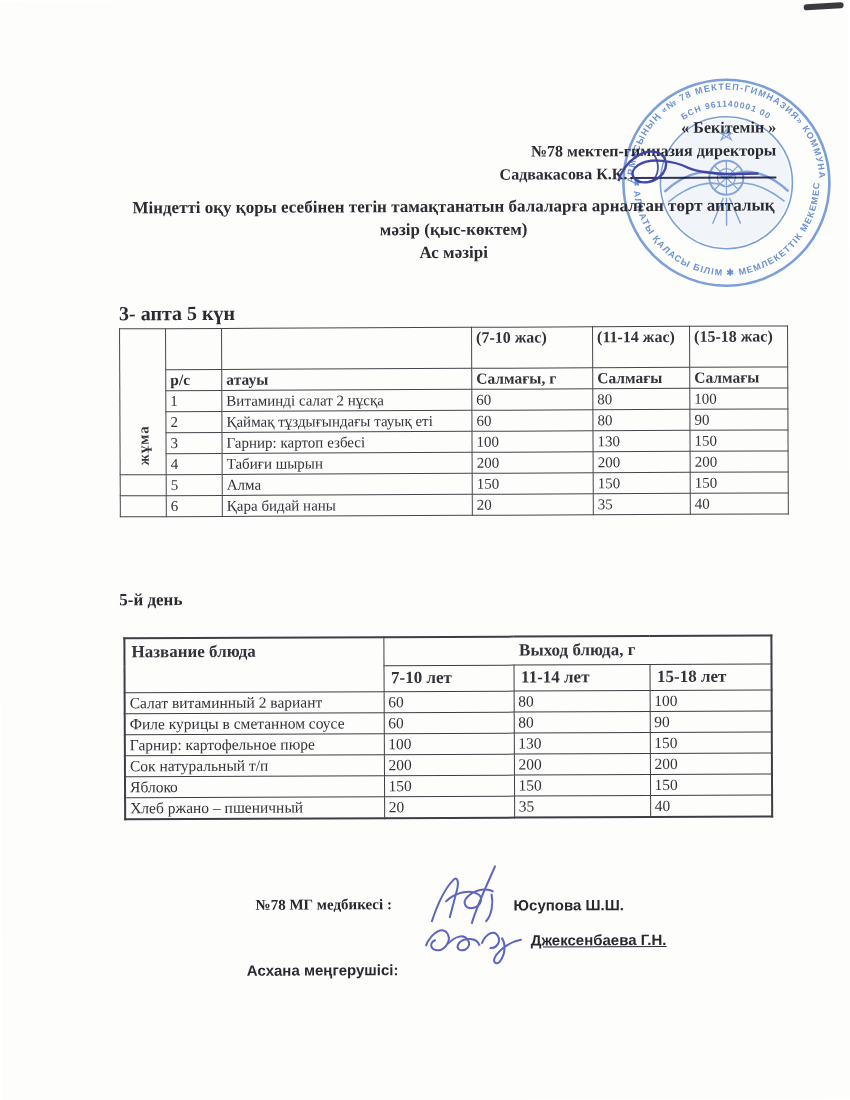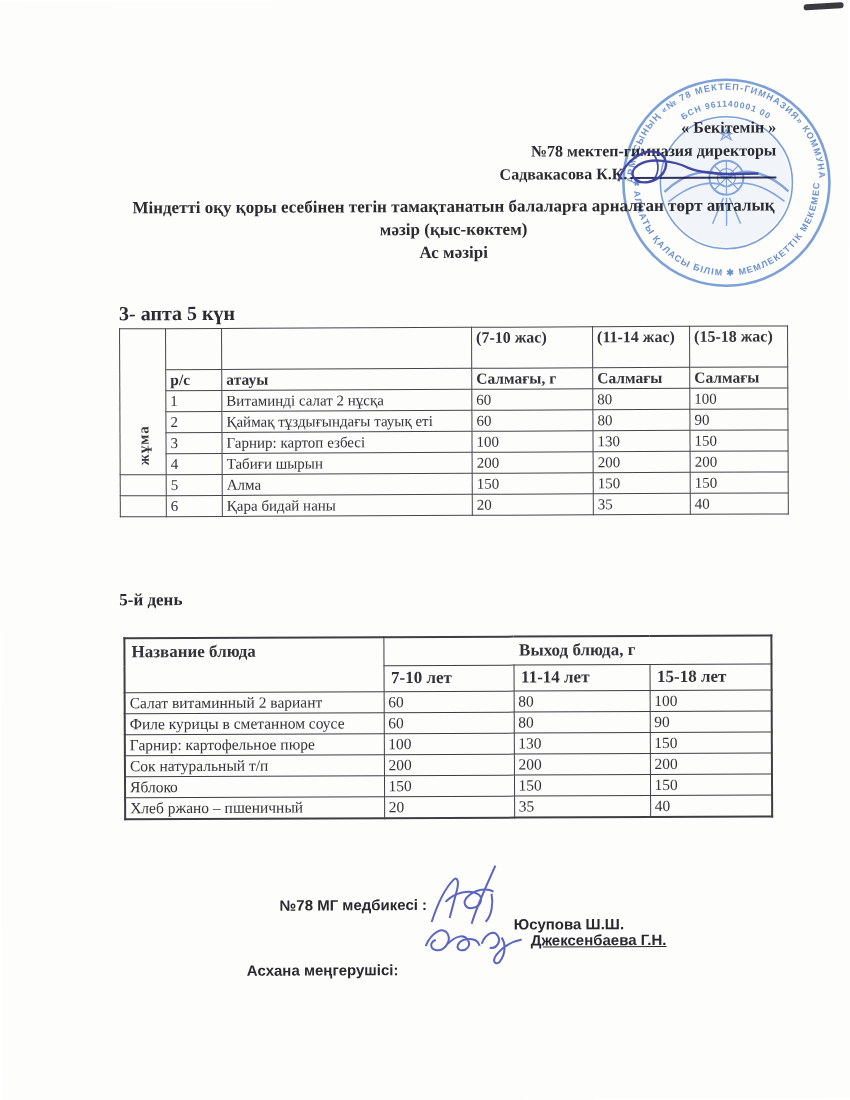--- a/index.html
+++ b/index.html
@@ -53,22 +53,22 @@
   .table2 tr.ha2 { height:28px; }
   .table2 tr.hb2 { height:26px; }
   .t2-name-hdr { font-size:17px; font-weight:bold; padding:3px 6px; vertical-align:top; }
   .t2-group { font-size:17px; font-weight:bold; text-align:center; vertical-align:middle; }
   .t2-age { font-size:17px; font-weight:bold; vertical-align:middle; padding-left:7px; }
   
   .footer-label {
     position:absolute; font-family:"Liberation Sans", sans-serif;
     font-weight:bold; font-size:15px; color:#28282e; white-space:nowrap;
   }
-  #nurse-label   { left:278px; top:896px; }
-  #nurse-name    { left:512px; top:897px;margin-top:19px; }
+  #nurse-label   { left:254px; top:896px;font-family:Liberation Serif, serif; }
+  #nurse-name    { left:512px; top:897px; }
   #canteen-label { left:245px; top:930px;margin-top:31px; }
   #canteen-name  { left:529px; top:932px;text-decoration:underline; }
   .sig-svg, .stamp-svg { position:absolute; pointer-events:none; }
   .stamp-svg { mix-blend-mode:multiply; opacity:0.92; }
 </style>
 </head>
 <body>
 
 <div class="sheet">
 

